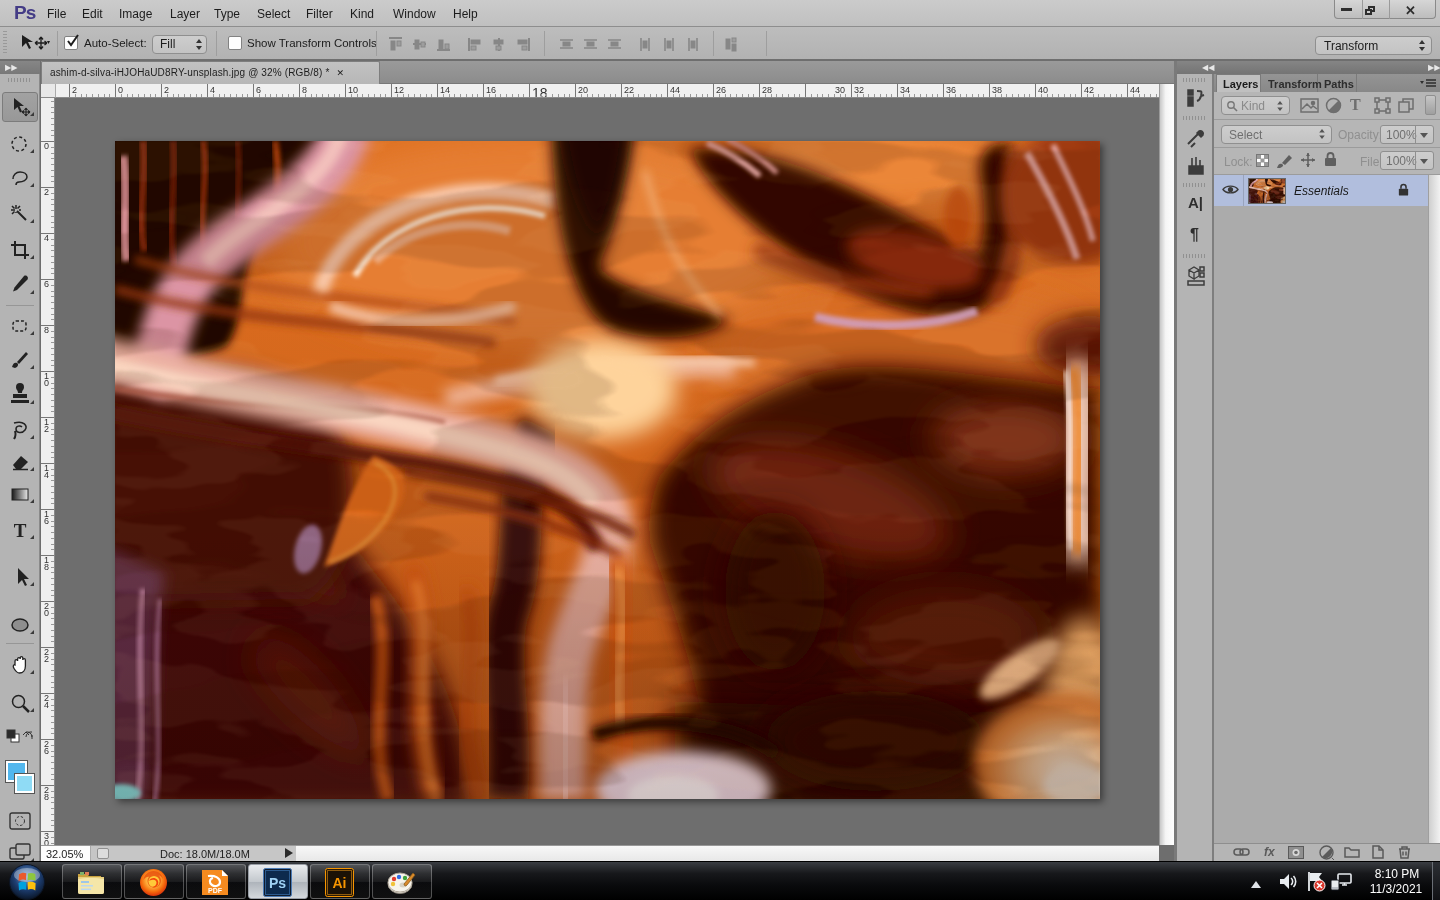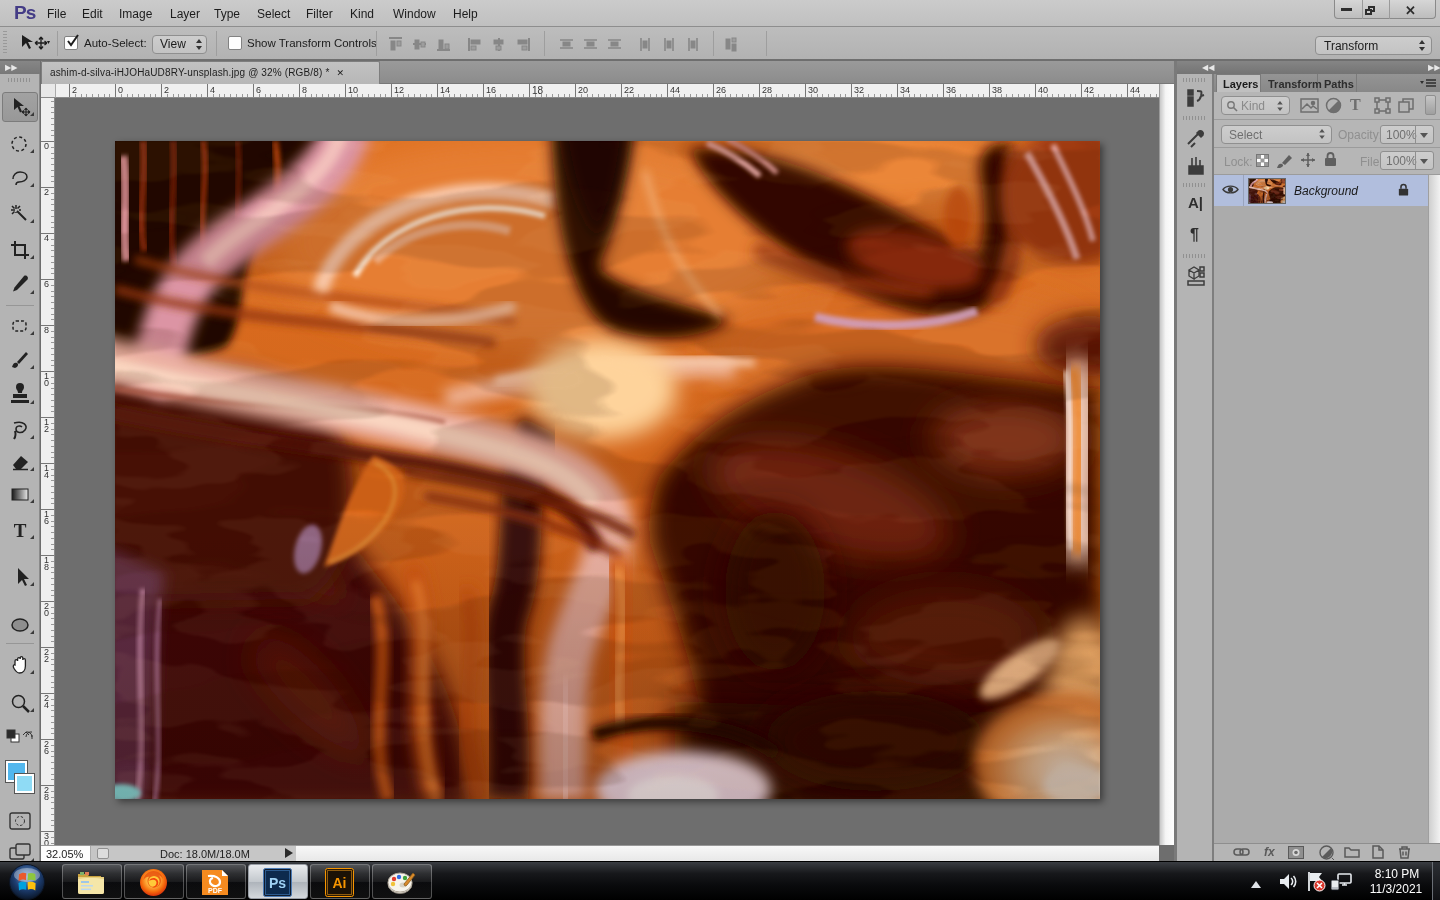--- a/index.html
+++ b/index.html
@@ -189,21 +189,21 @@
 <path d="M23,4 v12 M17,10 h12 M23,4 l-2,2.5 M23,4 l2,2.5 M23,16 l-2,-2.5 M23,16 l2,-2.5 M17,10 l2.5,-2 M17,10 l2.5,2 M29,10 l-2.5,-2 M29,10 l-2.5,2" stroke="#1d1d1d" stroke-width="1.3" fill="none"></path>
 <path d="M29,8 l3,0 l-1.5,3 Z" fill="#1d1d1d"></path>
     </svg>
     <div class="a" style="left:57px;top:4px;width:1px;height:25px;background:#9e9e9e;"></div>
     <div class="a" style="left:64px;top:9px;width:14px;height:14px;background:#fdfdfd;border:1px solid #828282;border-radius:2px;"></div>
 <svg class="a" style="left:65px;top:6px;" width="16" height="16" viewBox="0 0 16 16">
       <path d="M3,8 L6,12 L13,2" stroke="#1d1d1d" stroke-width="2" fill="none"></path>
     </svg>
     <div class="a txt" style="left:84px;top:10px;font-size:11.5px;">Auto-Select:</div>
     <div class="a box" style="left:152px;top:8px;width:55px;height:19px;"></div>
-<div class="a txt" style="left:160px;top:10px;">View</div>
+<div class="a txt" style="left:160px;top:10px;">Fill</div>
 <svg class="a" style="left:195px;top:11px;" width="8" height="13" viewBox="0 0 8 13">
       <path d="M1,5 L4,1 L7,5 Z M1,8 L4,12 L7,8 Z" fill="#333"></path>
     </svg>
     <div class="a" style="left:216px;top:4px;width:1px;height:25px;background:#9e9e9e;"></div>
     <div class="a" style="left:228px;top:9px;width:14px;height:14px;background:#fdfdfd;border:1px solid #828282;border-radius:2px;"></div>
     <div class="a txt" style="left:247px;top:10px;font-size:11.5px;">Show Transform Controls</div>
     <div class="a" style="left:376px;top:4px;width:1px;height:25px;background:#9e9e9e;"></div>
     <svg class="a" style="left:387px;top:9px;" width="17" height="17" viewBox="0 0 17 17" stroke="#878787" fill="none">
       <path d="M2,2 H15" stroke-width="2"></path>
       <rect x="4" y="5" width="4" height="9" fill="#878787"></rect>
@@ -396,33 +396,33 @@
     <div class="a" style="left:261px;top:1px;font-size:9px;color:#333;">8</div>
     <div class="a" style="left:304px;top:0;width:1px;height:14px;background:#777;"></div>
     <div class="a" style="left:307px;top:1px;font-size:9px;color:#333;">10</div>
     <div class="a" style="left:350px;top:0;width:1px;height:14px;background:#777;"></div>
     <div class="a" style="left:353px;top:1px;font-size:9px;color:#333;">12</div>
     <div class="a" style="left:396px;top:0;width:1px;height:14px;background:#777;"></div>
     <div class="a" style="left:399px;top:1px;font-size:9px;color:#333;">14</div>
     <div class="a" style="left:442px;top:0;width:1px;height:14px;background:#777;"></div>
     <div class="a" style="left:445px;top:1px;font-size:9px;color:#333;">16</div>
     <div class="a" style="left:488px;top:0;width:1px;height:14px;background:#777;"></div>
-    <div class="a" style="left:491px;top:1px;font-size:10px;color:#333;">18</div>
+    <div class="a" style="left:491px;top:1px;font-size:14px;color:#333;">18</div>
     <div class="a" style="left:534px;top:0;width:1px;height:14px;background:#777;"></div>
     <div class="a" style="left:537px;top:1px;font-size:9px;color:#333;">20</div>
     <div class="a" style="left:580px;top:0;width:1px;height:14px;background:#777;"></div>
     <div class="a" style="left:583px;top:1px;font-size:9px;color:#333;">22</div>
     <div class="a" style="left:626px;top:0;width:1px;height:14px;background:#777;"></div>
     <div class="a" style="left:629px;top:1px;font-size:9px;color:#333;">44</div>
     <div class="a" style="left:672px;top:0;width:1px;height:14px;background:#777;"></div>
     <div class="a" style="left:675px;top:1px;font-size:9px;color:#333;">26</div>
     <div class="a" style="left:718px;top:0;width:1px;height:14px;background:#777;"></div>
     <div class="a" style="left:721px;top:1px;font-size:9px;color:#333;">28</div>
     <div class="a" style="left:764px;top:0;width:1px;height:14px;background:#777;"></div>
-    <div class="a" style="left:767px;top:1px;font-size:9px;color:#333;text-align:right;">30</div>
+    <div class="a" style="left:794px;top:1px;font-size:9px;color:#333;text-align:right;">30</div>
     <div class="a" style="left:810px;top:0;width:1px;height:14px;background:#777;"></div>
     <div class="a" style="left:813px;top:1px;font-size:9px;color:#333;">32</div>
     <div class="a" style="left:856px;top:0;width:1px;height:14px;background:#777;"></div>
     <div class="a" style="left:859px;top:1px;font-size:9px;color:#333;">34</div>
     <div class="a" style="left:902px;top:0;width:1px;height:14px;background:#777;"></div>
     <div class="a" style="left:905px;top:1px;font-size:9px;color:#333;">36</div>
     <div class="a" style="left:948px;top:0;width:1px;height:14px;background:#777;"></div>
     <div class="a" style="left:951px;top:1px;font-size:9px;color:#333;">38</div>
     <div class="a" style="left:994px;top:0;width:1px;height:14px;background:#777;"></div>
     <div class="a" style="left:997px;top:1px;font-size:9px;color:#333;">40</div>
@@ -874,21 +874,21 @@
 <div class="a" style="left:1214px;top:174px;width:226px;height:1px;background:#9b9b9b;"></div>
 <div class="a" style="left:1214px;top:175px;width:214px;height:31px;background:#b1bedd;"></div>
 <div class="a" style="left:1243px;top:175px;width:1px;height:31px;background:#98a3bd;"></div>
 <svg class="a" style="left:1222px;top:183px;" width="17" height="13" viewBox="0 0 17 13">
     <path d="M1,6.5 C4,2 13,2 16,6.5 C13,11 4,11 1,6.5 Z" fill="none" stroke="#3a3a3a" stroke-width="1.4"></path>
     <circle cx="8.5" cy="6.5" r="2.6" fill="#3a3a3a"></circle>
   </svg>
 <div class="a" style="left:1249px;top:179px;width:36px;height:24px;outline:1px solid #666;"><svg width="36" height="24" viewBox="0 0 985 658" preserveAspectRatio="none">
       <use href="#art"></use>
     </svg></div>
-<div class="a" style="left:1294px;top:184px;font-size:12px;font-style:italic;color:#1a1a1a;">Background</div>
+<div class="a" style="left:1294px;top:184px;font-size:12px;font-style:italic;color:#1a1a1a;">Essentials</div>
 <svg class="a" style="left:1398px;top:183px;" width="11" height="14" viewBox="0 0 13 15">
     <rect x="1" y="6" width="11" height="8" rx="1" fill="#333"></rect>
     <path d="M3.5,6 V4 a3,3 0 0 1 6,0 V6" fill="none" stroke="#333" stroke-width="1.8"></path>
   </svg>
 <div class="a" style="left:1214px;top:206px;width:214px;height:637px;background:#ababab;"></div>
 <div class="a" style="left:1428px;top:175px;width:12px;height:668px;background:linear-gradient(90deg,#cfcfcf,#f2f2f2);border-left:1px solid #9f9f9f;"></div>
 <div class="a" style="left:1214px;top:843px;width:226px;height:18px;background:#b5b5b5;border-top:1px solid #8e8e8e;"></div>
 <svg class="a" style="left:1233px;top:846px;" width="17" height="12" viewBox="0 0 17 12" fill="none" stroke="#5a5a5a" stroke-width="1.5">
     <path d="M7,6 a3,3 0 0 1 3,-3 h3 a3,3 0 0 1 0,6 h-3 a3,3 0 0 1 -3,-3 Z M10,6 a3,3 0 0 1 -3,3 h-3 a3,3 0 0 1 0,-6 h3 a3,3 0 0 1 3,3 Z"></path>
   </svg>

